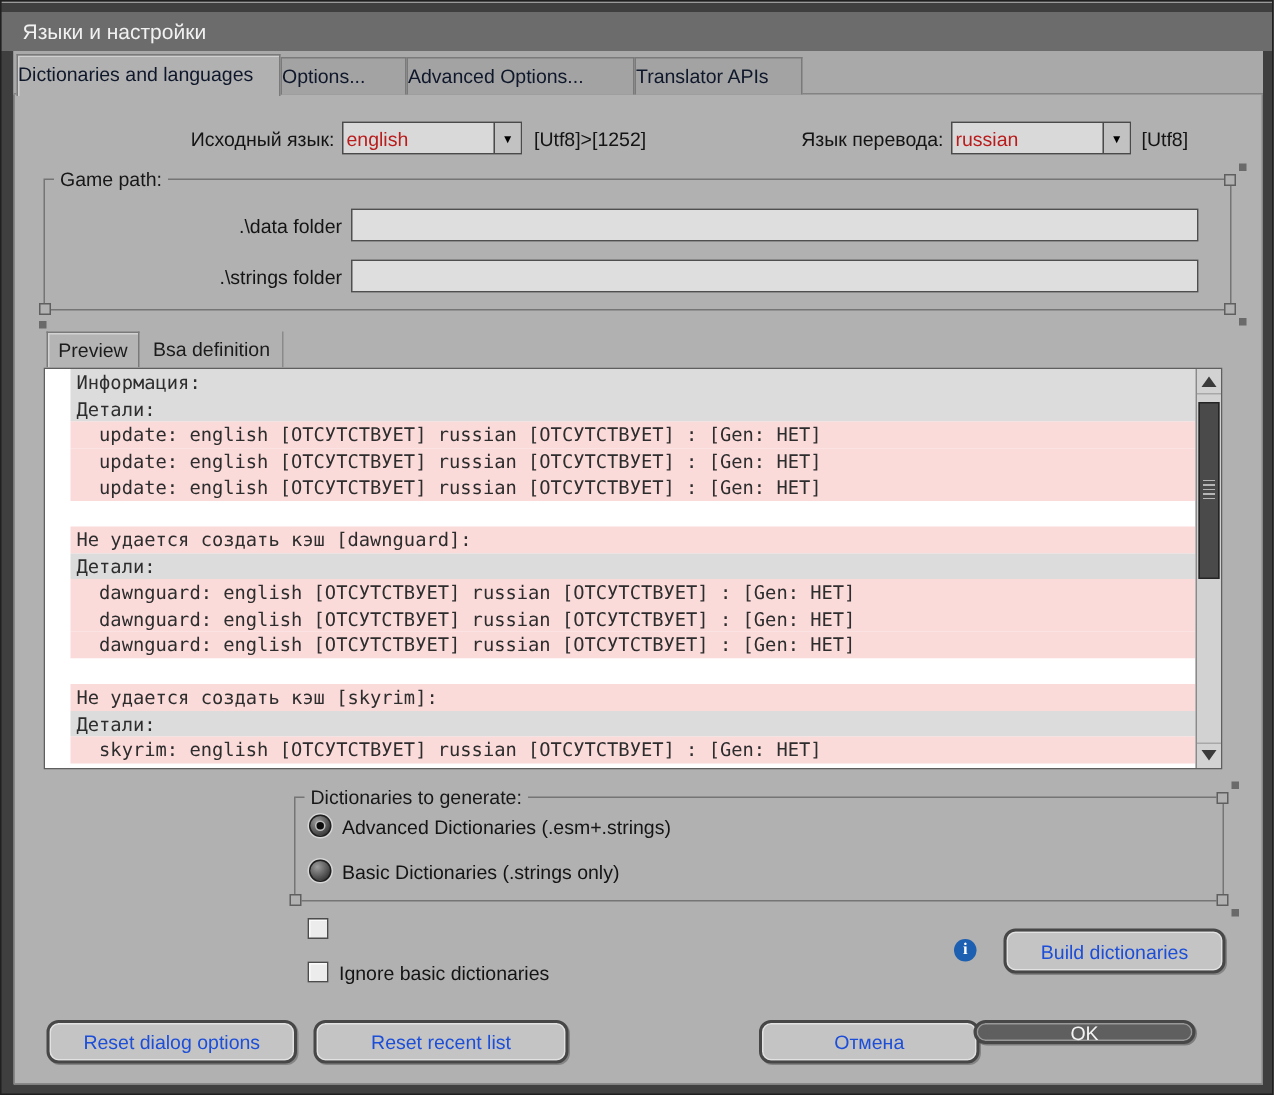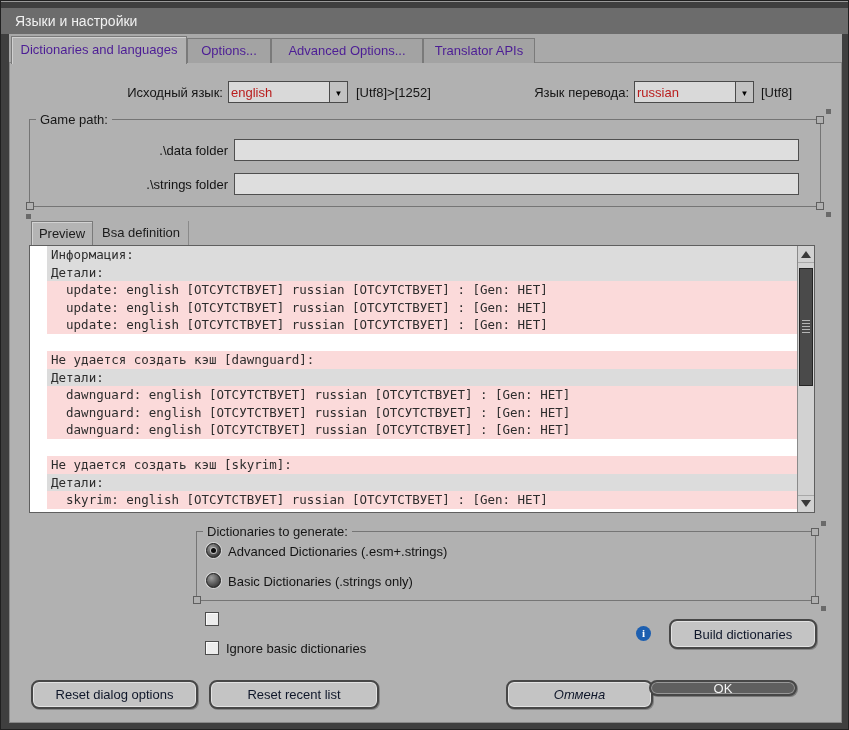--- a/index.html
+++ b/index.html
@@ -16,21 +16,21 @@
   .titlebar { position:absolute; left:0; top:7px; width:100%; height:26px; background:#6c6c6c; }
   .titlebar .title { position:absolute; left:14px; top:0; line-height:26px; font-size:14px; color:#f1f1f1; }
 
   
   .client { position:absolute; left:8px; top:33px; width:833px; height:689px; background:#b1b1b1;
             box-shadow: inset 1px 0 0 #888, inset -1px 0 0 #888, inset 0 -1px 0 #888; }
 
   
   .tabstrip { position:absolute; left:0; top:0; width:100%; height:29px; background:#a9a9a9; border-bottom:1px solid #838383; }
   .tab { position:absolute; top:4px; height:25px; background:#a3a3a3; border:1px solid #7a7a7a; border-bottom:none;
-         font-size:13px; text-align:center; line-height:24px; color:#4c1d95; cursor:default; }
+         font-size:13px; line-height:24px; color:#0f172a; cursor:default; }
   .tab.active { top:2px; height:28px; background:#b1b1b1; z-index:2; line-height:26px;
                 box-shadow: inset 0 1px 0 #d0d0d0, inset 1px 0 0 #d0d0d0; }
   #tab0 { left:2px;   width:176px; }
   #tab1 { left:178px; width:84px;  }
   #tab2 { left:262px; width:152px; }
   #tab3 { left:414px; width:112px; }
 
   .lbl { position:absolute; font-size:13px; color:#141414; white-space:nowrap; }
   .r { text-align:right; }
 
@@ -88,21 +88,21 @@
            background:radial-gradient(circle at 35% 30%, #9d9d9d, #3d3d3d 75%);
            border:1px solid #1f1f1f; box-shadow:0 0 0 1px #d6d6d6; }
   .radio.selected::after { content:""; position:absolute; left:4px; top:4px; width:5px; height:5px;
            border-radius:50%; background:#0c0c0c; box-shadow:0 0 0 1px #bdbdbd; }
   .check { position:absolute; width:14px; height:14px; background:#ececec; border:1px solid #4c4c4c;
            box-shadow: inset 1px 1px 0 #fbfbfb; }
 
   
   .btn { position:absolute; border:2px solid #474747; border-radius:8px; background:#c4c4c4;
          box-shadow: inset 0 0 0 1px #e2e2e2, 1px 1px 0 rgba(0,0,0,.25);
-         font-size:13px; color:#0f172a; text-align:center; cursor:default;
+         font-size:13px; color:#1d4ed8; text-align:center; cursor:default;
          display:flex; align-items:center; justify-content:center; font-family:"Liberation Sans",sans-serif; }
   .btn.dark { background:#5f5f5f; color:#f4f4f4; box-shadow: inset 0 0 0 1px #989898, 1px 1px 0 rgba(0,0,0,.3); }
 
   .infoicon { position:absolute; width:15px; height:15px; border-radius:50%; background:#1d5fb0;
               color:#fff; font-size:11px; font-weight:bold; text-align:center; line-height:15px;
               font-family:"Liberation Serif", serif; }
 </style>
 </head>
 <body>
 
@@ -203,17 +203,17 @@
     <span class="check" style="left:196px; top:578px;"></span>
 
     <span class="check" style="left:196px; top:607px;"></span>
     <div class="lbl" style="left:217px; top:607px;">Ignore basic dictionaries</div>
 
     <div class="infoicon" style="left:627px; top:592px;">i</div>
     <div class="btn" style="left:660px; top:585px; width:148px; height:30px;">Build dictionaries</div>
 
     <div class="btn" style="left:22px;  top:646px; width:167px; height:29px;">Reset dialog options</div>
     <div class="btn" style="left:200px; top:646px; width:170px; height:29px;">Reset recent list</div>
-    <div class="btn" style="left:497px; top:646px; width:147px; height:29px;font-style:italic;">Отмена</div>
+    <div class="btn" style="left:497px; top:646px; width:147px; height:29px;">Отмена</div>
     <div class="btn dark" style="left:640px; top:646px; width:148px; height:16px;">OK</div>
 
   </div>
 </div>
 
 </body></html>

